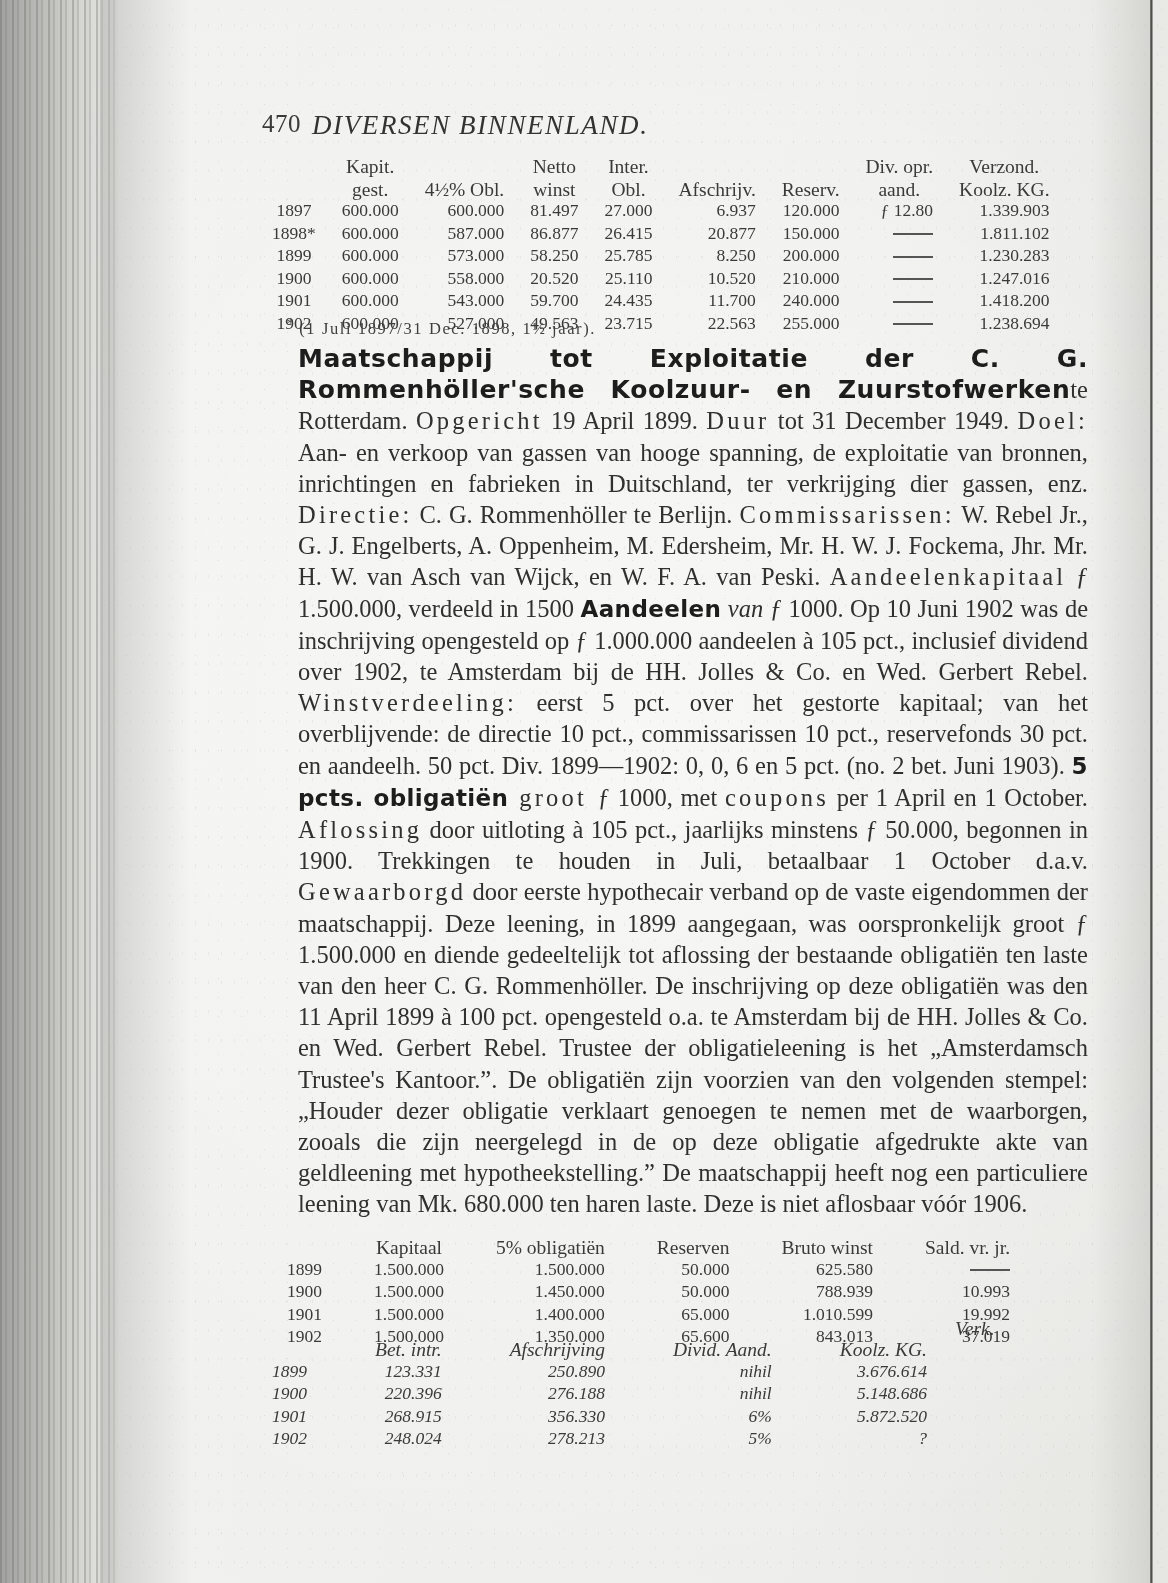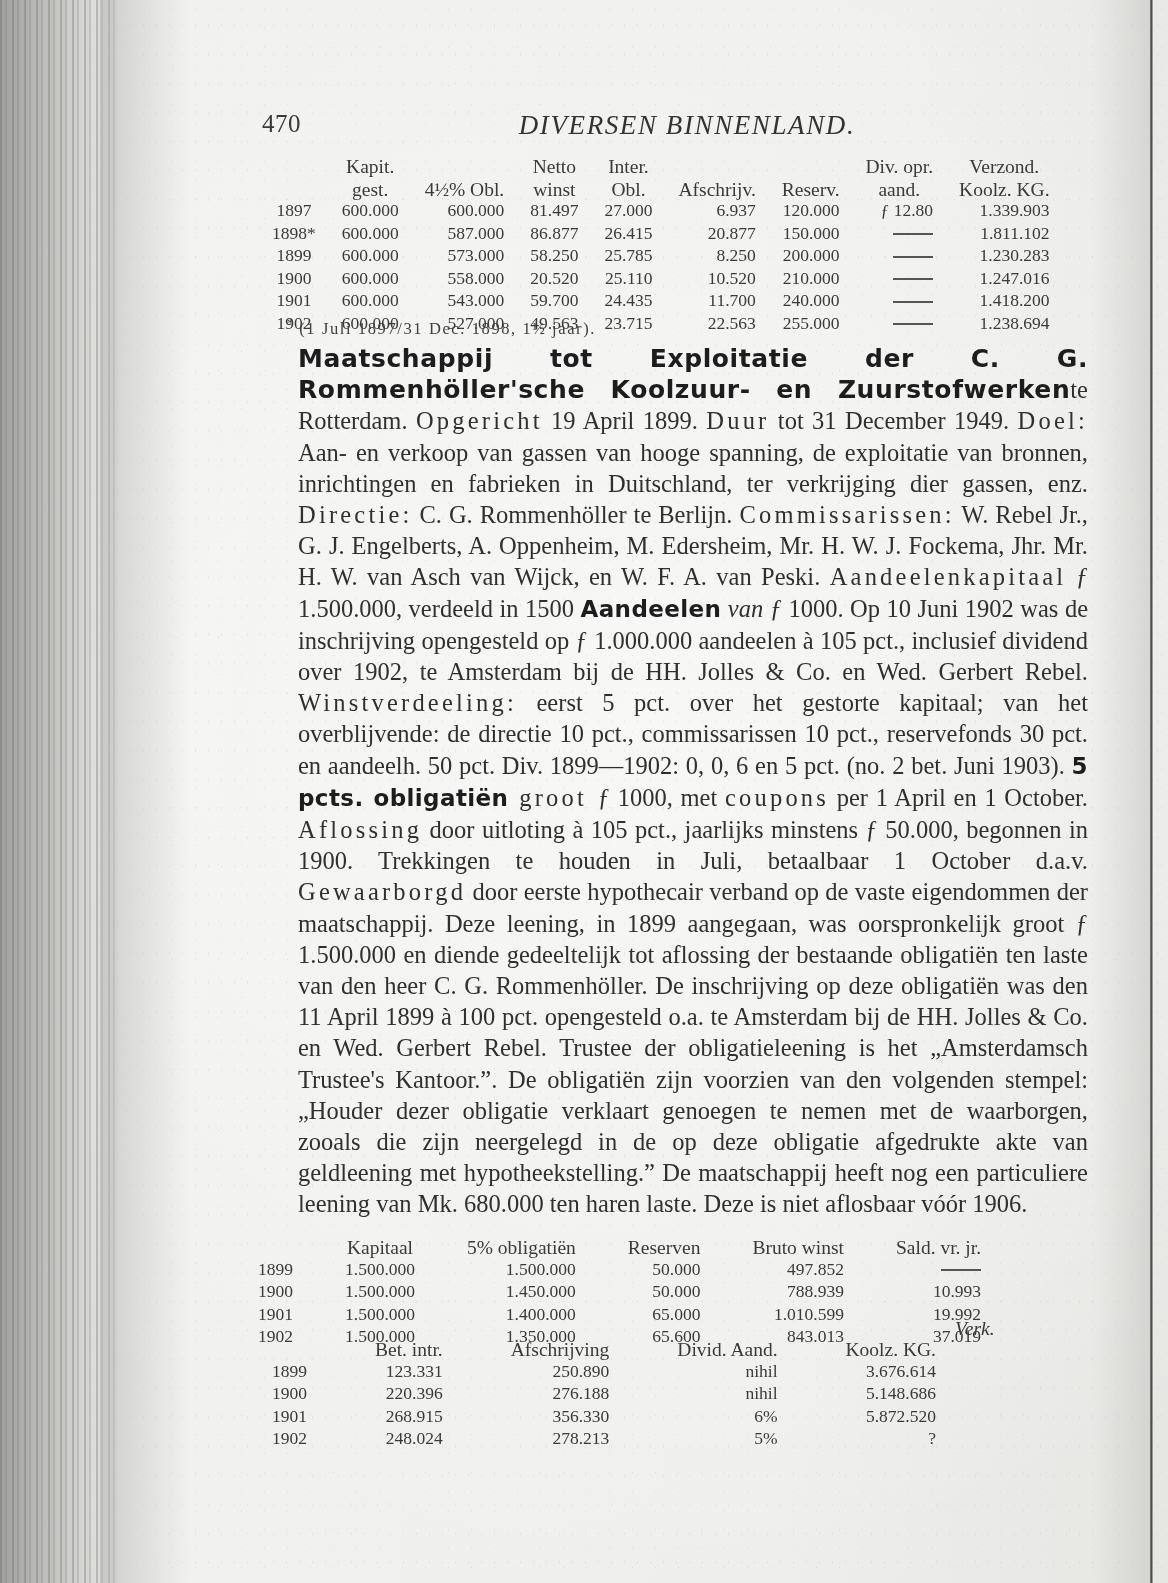--- a/index.html
+++ b/index.html
@@ -92,21 +92,21 @@
     position: absolute;
     left: 0; top: 0;
     font-size: 25px;
     letter-spacing: 0.5px;
     color: #3a3a3a;
   }
   .runtitle {
     position: absolute;
     left: 0; top: 0;
     width: 800px;
-    text-align: center;
+    text-align: left;
     padding-left: 50px;
     box-sizing: border-box;
     font-style: italic;
     font-size: 27px;
     letter-spacing: 1.6px;
     color: #333;
   }
 
   
   .tbl {
@@ -173,25 +173,25 @@
   .bsans {
     font-family: "DejaVu Sans", "Liberation Sans", sans-serif;
     font-weight: bold;
     font-size: 23px;
     letter-spacing: 0.4px;
     color: #1d1d1d;
   }
   .fl { font-style: italic; font-family: "Liberation Serif", serif; }
 
   
-  #table-mid { left: 258px; top: 1236px; }
+  #table-mid { left: 287px; top: 1236px; }
   #table-mid td, #table-mid th { padding-right: 52px; }
   #table-mid td:last-child, #table-mid th:last-child { padding-right: 0; }
 
-  #table-bot { left: 272px; top: 1338px; }
+  #table-bot { left: 272px; top: 1338px; font-style: italic; }
   #table-bot td, #table-bot th { padding-right: 68px; }
   #table-bot td:last-child, #table-bot th:last-child { padding-right: 0; }
 
   .verk-label {
     position: absolute;
     left: 955px;
     top: 1318px;
     font-size: 19.5px;
     color: #3a3a3a;
     font-style: italic;
@@ -330,21 +330,21 @@
           <th class="hd ctr">Bruto winst</th>
           <th class="hd ctr">Sald. vr. jr.</th>
         </tr>
       </thead>
       <tbody id="table-mid-body">
           <tr>
             <td class="yr">1899</td>
             <td class="num">1.500.000</td>
             <td class="num">1.500.000</td>
             <td class="num">50.000</td>
-            <td class="num">497.852</td>
+            <td class="num">625.580</td>
             <td class="num"><span class="dash"></span></td>
           </tr>
           <tr>
             <td class="yr">1900</td>
             <td class="num">1.500.000</td>
             <td class="num">1.450.000</td>
             <td class="num">50.000</td>
             <td class="num">788.939</td>
             <td class="num">10.993</td>
           </tr>

